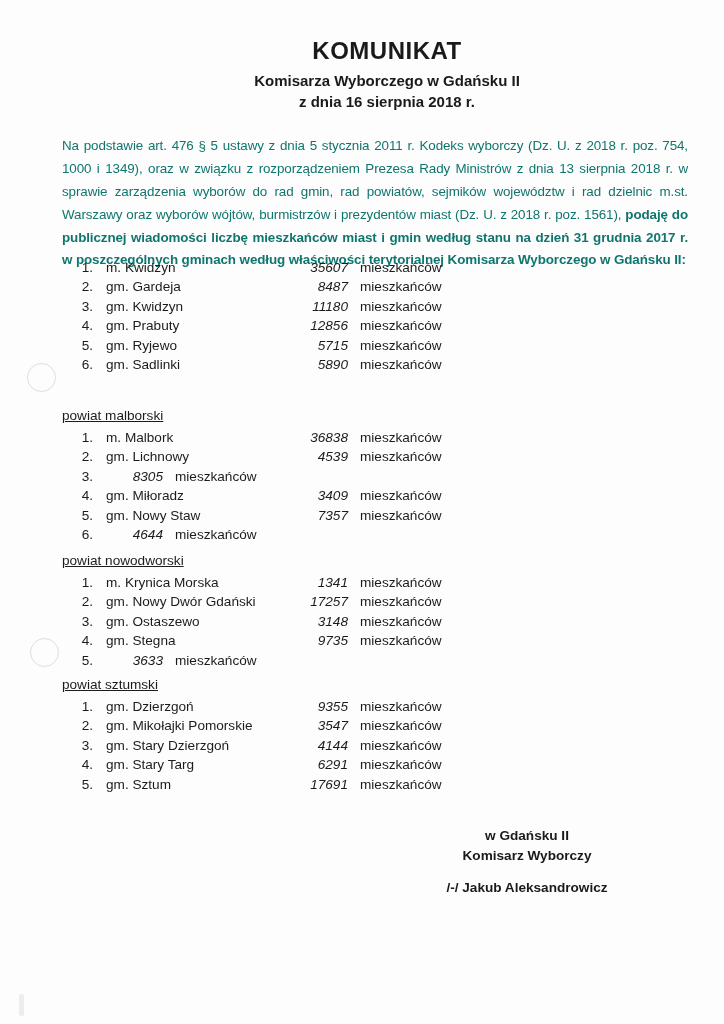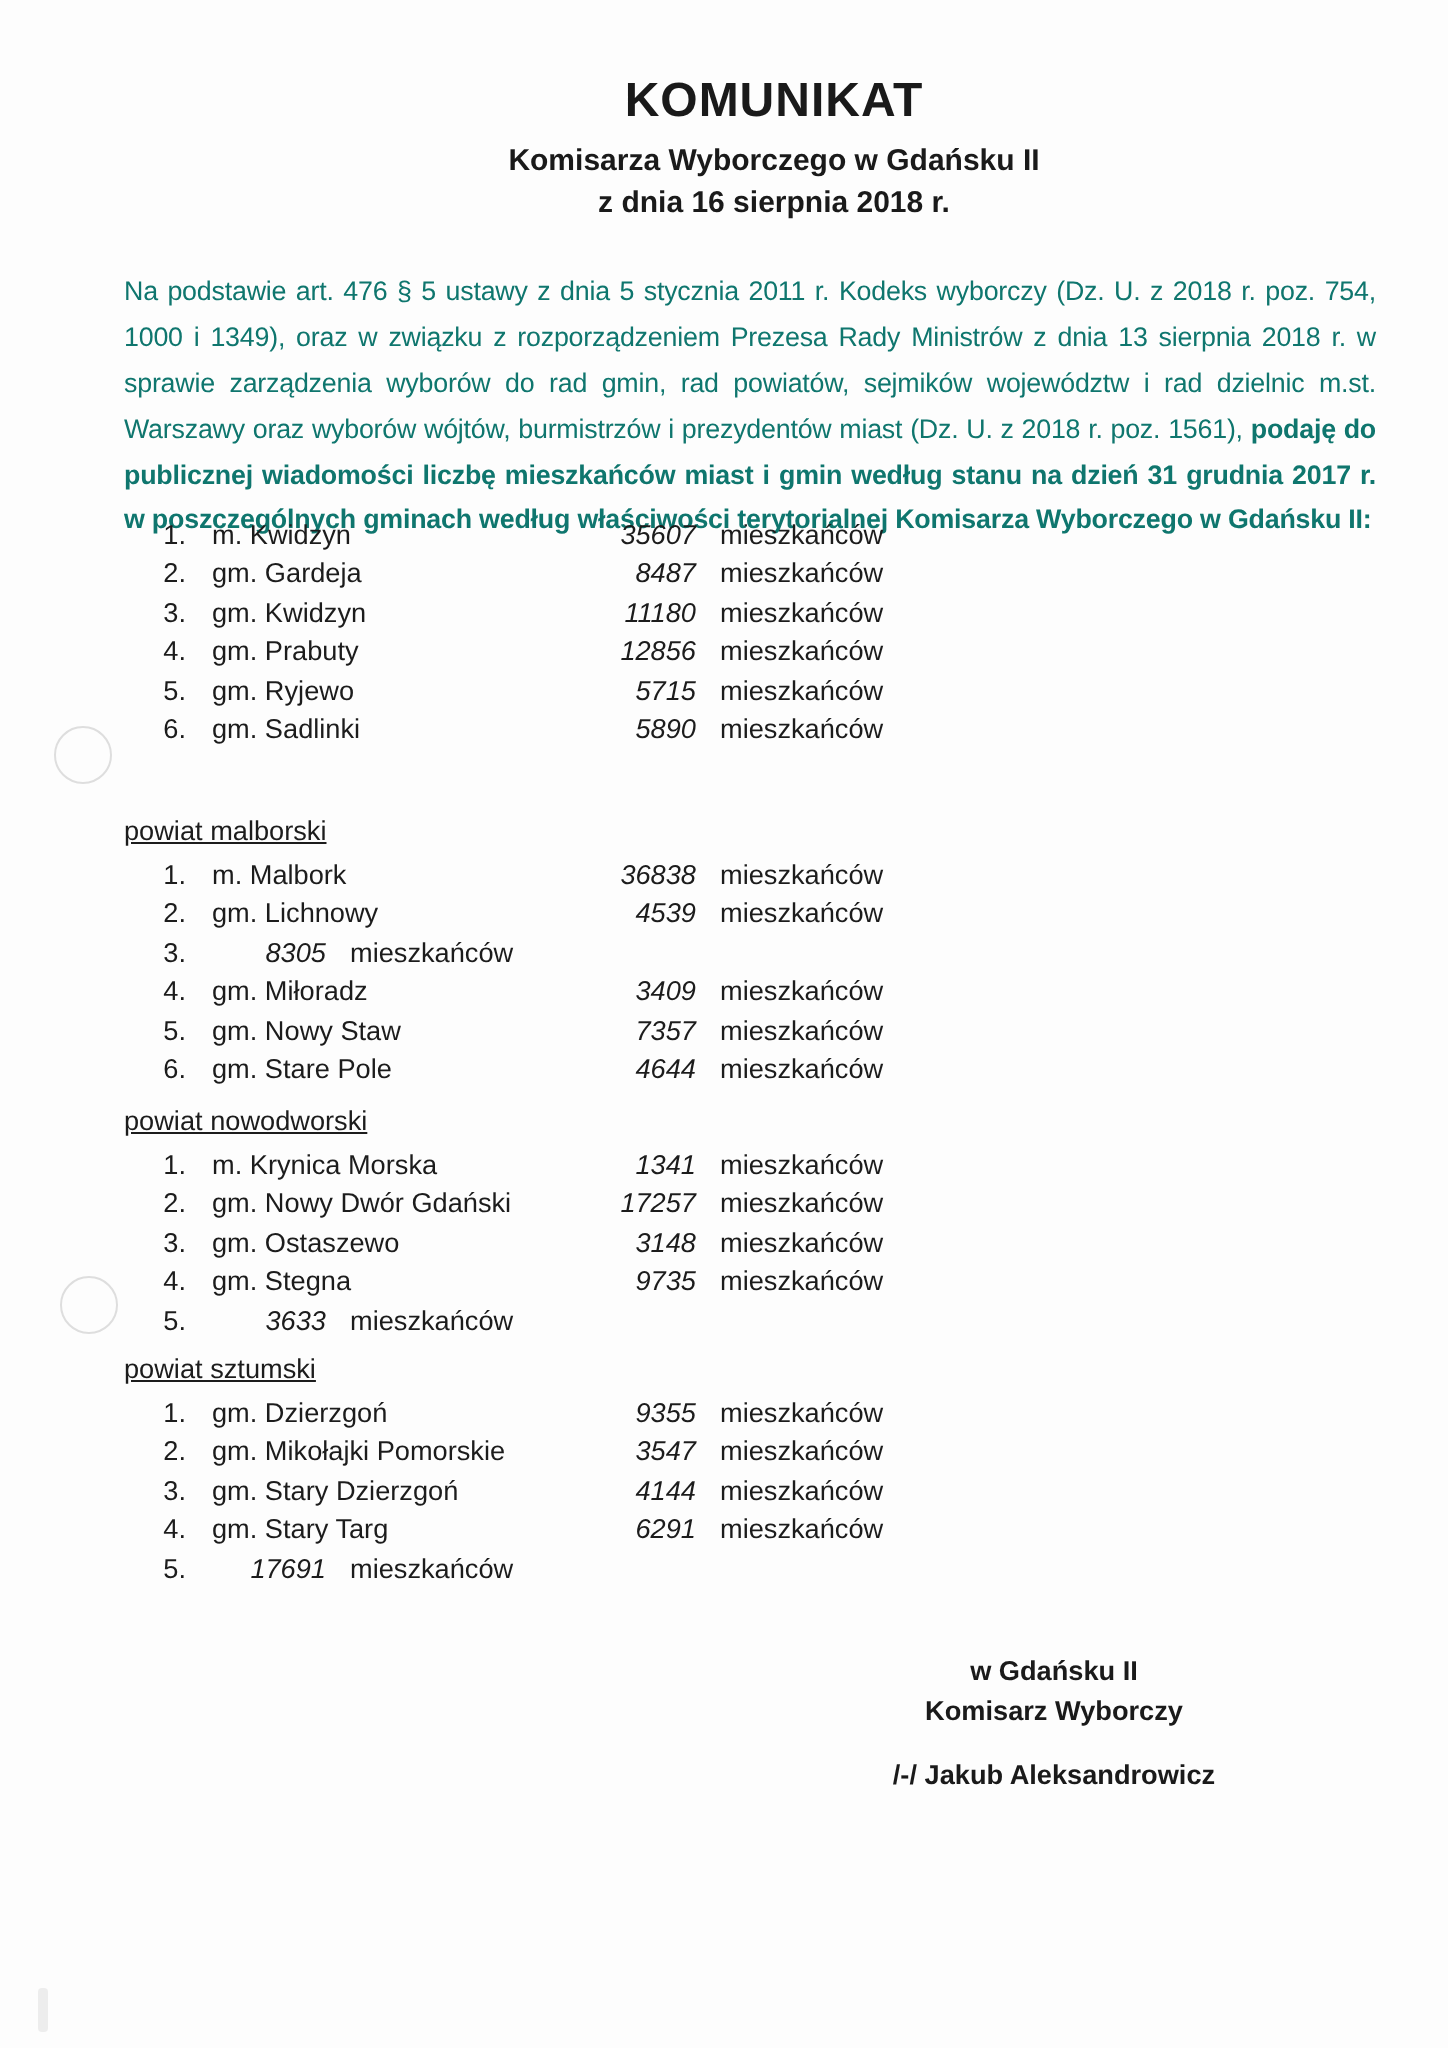--- a/index.html
+++ b/index.html
@@ -155,21 +155,20 @@
     <span class="unit">mieszkańców</span>
   </div>
           <div class="row">
     <span class="no">5.</span>
     <span class="name">gm. Nowy Staw</span>
     <span class="val">7357</span>
     <span class="unit">mieszkańców</span>
   </div>
           <div class="row">
     <span class="no">6.</span>
-    <span class="name">gm. Stare Pole</span>
     <span class="val">4644</span>
     <span class="unit">mieszkańców</span>
   </div>
         </div>
   </section>
       <section class="section">
     <div class="sec-header">powiat nowodworski</div>
     <div class="rows">
           <div class="row">
     <span class="no">1.</span>
@@ -224,20 +223,21 @@
     <span class="unit">mieszkańców</span>
   </div>
           <div class="row">
     <span class="no">4.</span>
     <span class="name">gm. Stary Targ</span>
     <span class="val">6291</span>
     <span class="unit">mieszkańców</span>
   </div>
           <div class="row">
     <span class="no">5.</span>
+    <span class="name">gm. Sztum</span>
     <span class="val">17691</span>
     <span class="unit">mieszkańców</span>
   </div>
         </div>
   </section>
     </div>
 
   <div class="signature">
     <div>w Gdańsku II</div>
     <div>Komisarz Wyborczy</div>

